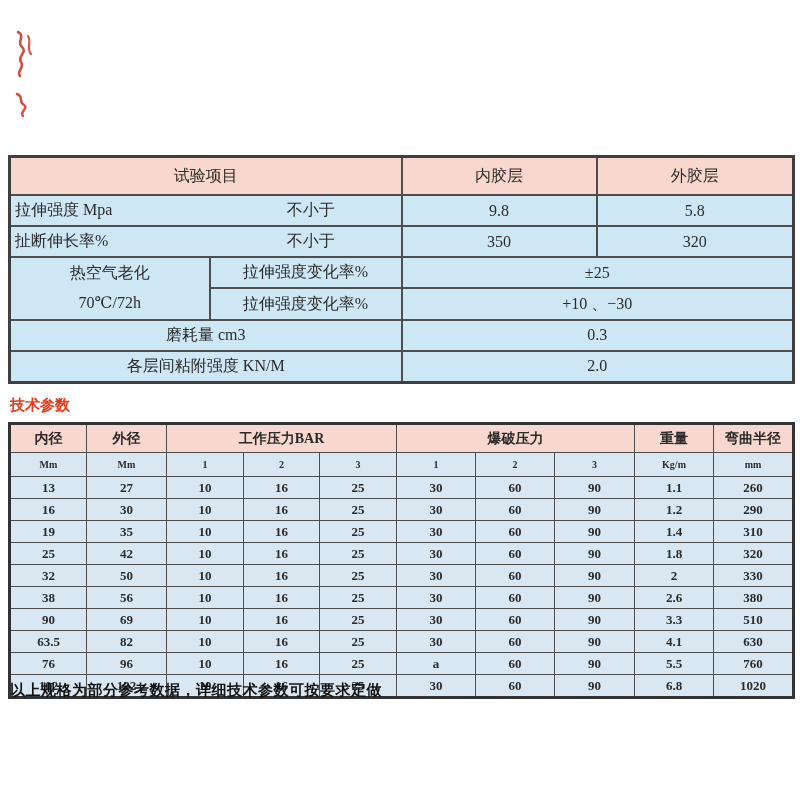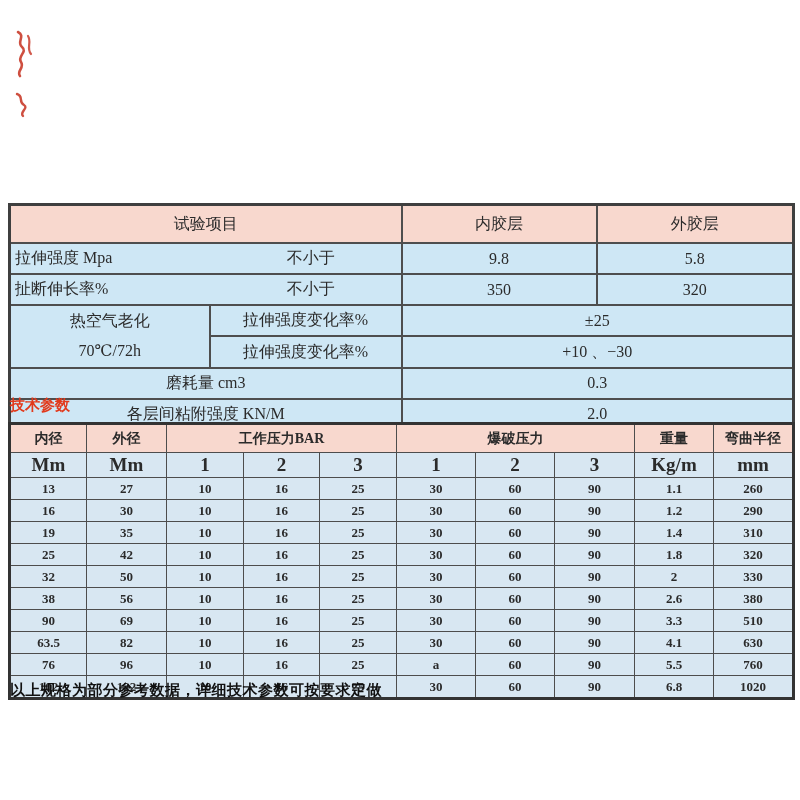--- a/index.html
+++ b/index.html
@@ -4,40 +4,40 @@
 <style>
   html,body{margin:0;padding:0;background:#ffffff;}
   #page{position:relative;width:800px;height:800px;background:#ffffff;overflow:hidden;
         font-family:"Liberation Serif","DejaVu Serif",serif;color:#2b2b2b;}
 
   
   .red-marks{position:absolute;left:8px;top:28px;width:36px;height:92px;}
 
   
   table{border-collapse:collapse;table-layout:fixed;}
-  #test-table{position:absolute;left:8px;top:155px;width:784px;border:3px solid #3f3f3f;margin-top:48px;}
+  #test-table{position:absolute;left:8px;top:155px;width:784px;border:3px solid #3f3f3f;}
   #test-table td{border:2px solid #4e4e4e;text-align:center;vertical-align:middle;
                  font-size:16px;padding:0 4px;}
   .row-pink td{background:#f8d8ce;height:36px;}
   #test-table .row-blue td{background:#cee7f5;height:29px;}
   .split-cell{display:flex;width:100%;align-items:center;}
   .split-cell .s1{flex:0 0 55%;text-align:left;}
   .split-cell .s2{flex:0 0 45%;text-align:center;}
   .aging-cell div{line-height:1.9;text-align:center;}
 
   
   .section-title{position:absolute;left:10px;top:396px;font-size:15px;font-weight:bold;
                  color:#e2391b;font-family:"Liberation Serif","DejaVu Serif",serif;}
 
   
   #tech-table{position:absolute;left:8px;top:422px;width:784px;border:3px solid #333333;}
   #tech-table td{border:1px solid #4d4d4d;text-align:center;vertical-align:middle;
                  font-weight:bold;background:#d8e7f2;}
   #tech-table .hdr td{background:#f8d8ce;font-size:14px;height:25px;}
-  #tech-table .units td{font-size:19px;height:21px;margin-top:17px;}
+  #tech-table .units td{font-size:10px;height:21px;margin-top:17px;}
   #tech-table tbody td{font-size:13px;height:19px;}
 
   
   .watermark{position:absolute;left:72px;top:492px;z-index:5;
              font-family:"DejaVu Sans","Liberation Sans",sans-serif;
              font-size:47px;font-weight:bold;color:#ffffff;opacity:0.93;
              letter-spacing:-3px;white-space:nowrap;line-height:1.2;}
 
   
   .footer-note{position:absolute;left:10px;top:681px;font-size:15px;font-weight:bold;

